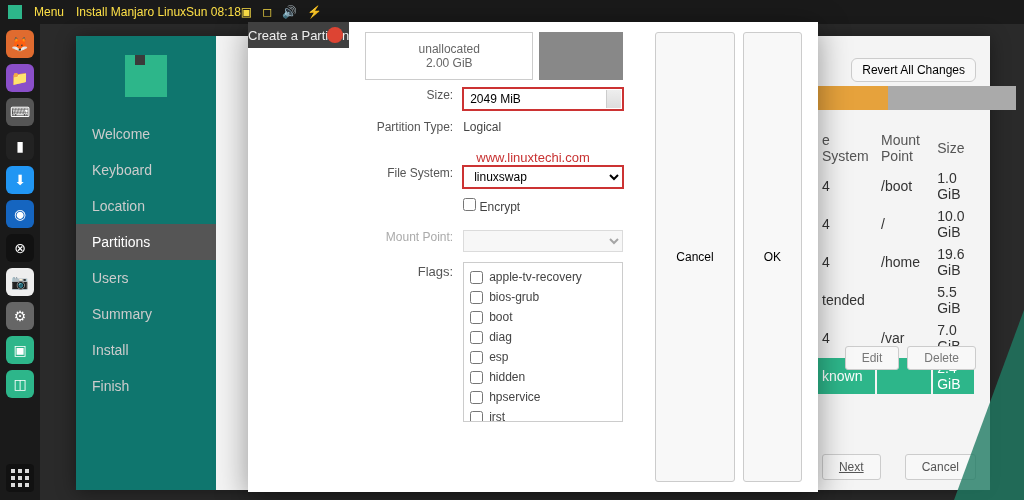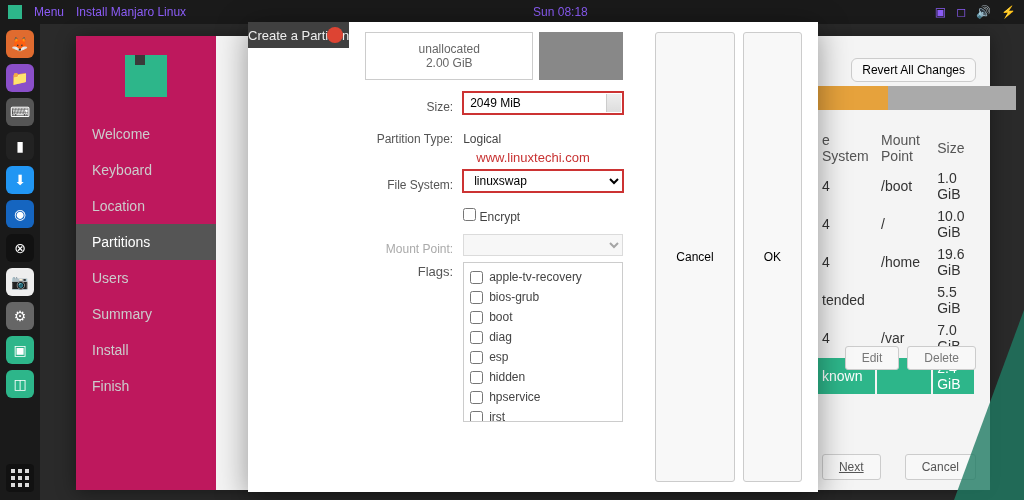--- a/index.html
+++ b/index.html
@@ -1,29 +1,29 @@
 <!DOCTYPE html>
 <html><head>
 <meta charset="utf-8">
 <style>
   * { box-sizing: border-box; margin: 0; padding: 0; font-family: sans-serif; }
   body { width: 1024px; height: 500px; background: #2a2a2a; overflow: hidden; position: relative; font-size: 13px; }
 
-  .topbar { height: 24px; background: #1a1a1a; color: #8b5cf6; display: flex; align-items: center; padding: 0 8px; justify-content: space-between; font-size: 12px; }
+  .topbar { height: 24px; background: #1a1a1a; color: #fde047; display: flex; align-items: center; padding: 0 8px; font-size: 12px; }
   .topbar-left { display: flex; align-items: center; gap: 12px; }
   .topbar-left .mlogo { width: 14px; height: 14px; background: #2db68a; display: inline-block; }
   .topbar-right { display: flex; align-items: center; gap: 10px; }
 
   .dock { position: absolute; left: 0; top: 24px; bottom: 0; width: 40px; background: #1a1a1a; padding-top: 6px; display: flex; flex-direction: column; align-items: center; gap: 6px; }
   .dock .icon { width: 28px; height: 28px; border-radius: 6px; display: flex; align-items: center; justify-content: center; font-size: 14px; color: #fff; }
   .dock .apps { position: absolute; bottom: 8px; left: 6px; width: 28px; height: 28px; background: #111; border-radius: 4px; display: grid; grid-template-columns: repeat(3,4px); grid-template-rows: repeat(3,4px); gap: 3px; padding: 5px; }
   .dock .apps span { background: #ddd; width: 4px; height: 4px; }
 
   .installer { position: absolute; left: 76px; top: 36px; width: 914px; height: 454px; background: #f4f4f4; box-shadow: 0 2px 18px rgba(0,0,0,.4); display: flex; }
-  .sidebar { width: 140px; background: #be185d; color: #ccc; display: flex; flex-direction: column; }
+  .sidebar { width: 140px; background: #0f766e; color: #ccc; display: flex; flex-direction: column; }
   .sidebar .logo { height: 80px; display: flex; align-items: center; justify-content: center; }
   .sidebar .logo div { width: 42px; height: 42px; background: #2db68a; position: relative; }
   .sidebar .logo div::before, .sidebar .logo div::after { content:''; position:absolute; background:#3a3a3a; width:10px; }
   .sidebar .logo div::before { left:10px; top:0; height:10px; }
   .sidebar .logo div::after { left:24px; top:0; height:42px; width:0; }
   .sidebar .item { padding: 10px 16px; font-size: 14px; cursor: pointer; }
   .sidebar .item.active { background: #555; color: #fff; }
 
   .main { flex: 1; position: relative; background: #f4f4f4; padding: 10px 14px; }
   .revert { position: absolute; right: 14px; top: 22px; background: #f8f8f8; border: 1px solid #ccc; padding: 4px 10px; font-size: 12px; border-radius: 6px; cursor: pointer; }
@@ -44,21 +44,21 @@
   
   .dialog { position: absolute; left: 248px; top: 22px; width: 570px; height: 470px; background: #fff; box-shadow: 0 6px 30px rgba(0,0,0,.4); z-index: 50; display: flex; flex-direction: row; }
   .dialog .titlebar { height: 26px; background: #404040; color: #eee; display: flex; align-items: center; justify-content: center; font-size: 13px; position: relative; }
   .dialog .titlebar .close { position: absolute; right: 6px; top: 5px; width: 16px; height: 16px; background: #d43; border-radius: 50%; cursor:pointer; }
   .dialog .body { flex: 1; padding: 10px 16px 0 16px; overflow: hidden; }
 
   .diskrow { display: flex; gap: 6px; height: 48px; margin-bottom: 8px; }
   .diskrow .unalloc { flex: 1; border: 1px solid #ccc; display: flex; flex-direction: column; align-items: center; justify-content: center; font-size: 12px; color: #666; }
   .diskrow .grey { width: 84px; background: #888; }
 
-  .formrow { display: flex; align-items: flex-end; min-height: 26px; margin: 6px 0; font-size: 12px; color: #444; }
+  .formrow { display: flex; align-items: flex-start; min-height: 26px; margin: 6px 0; font-size: 12px; color: #444; }
   .formrow label { width: 88px; text-align: right; margin-right: 10px; color:#555; }
   .formrow .val { flex: 1; }
   .formrow input[type=text], .formrow select { width: 100%; height: 22px; border: 1px solid #ccc; padding: 0 6px; font-size: 12px; background:#fff; }
   .redbox { outline: 2px solid #cc3333; outline-offset: -1px; }
   .spin { position: relative; }
   .spin::after { content:''; position:absolute; right:2px; top:2px; bottom:2px; width:14px; background: linear-gradient(#eee,#ddd); border-left:1px solid #ccc; }
 
   .watermark { position:absolute; left: 50%; top: 128px; transform: translateX(-50%); color: #c83232; font-size: 13px; }
 
   .flags { display: flex; align-items: flex-start; }

